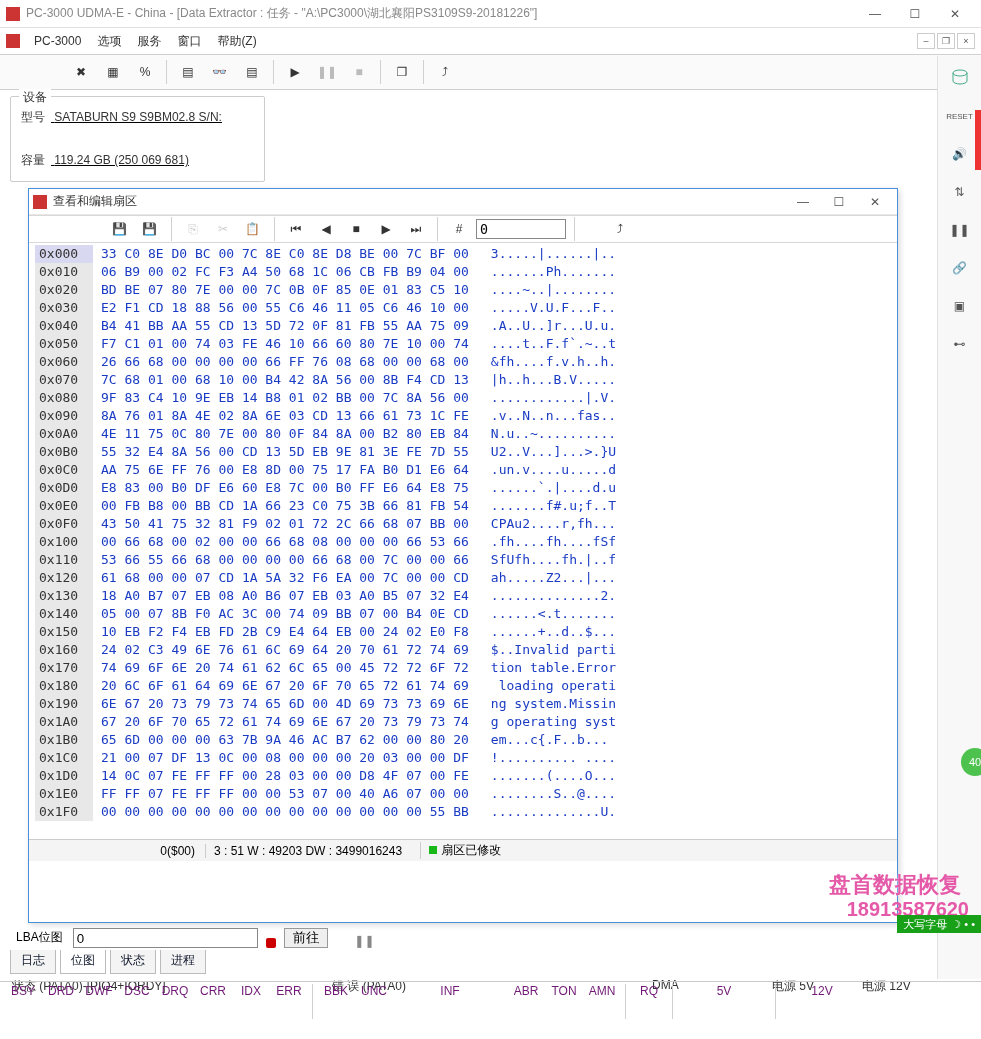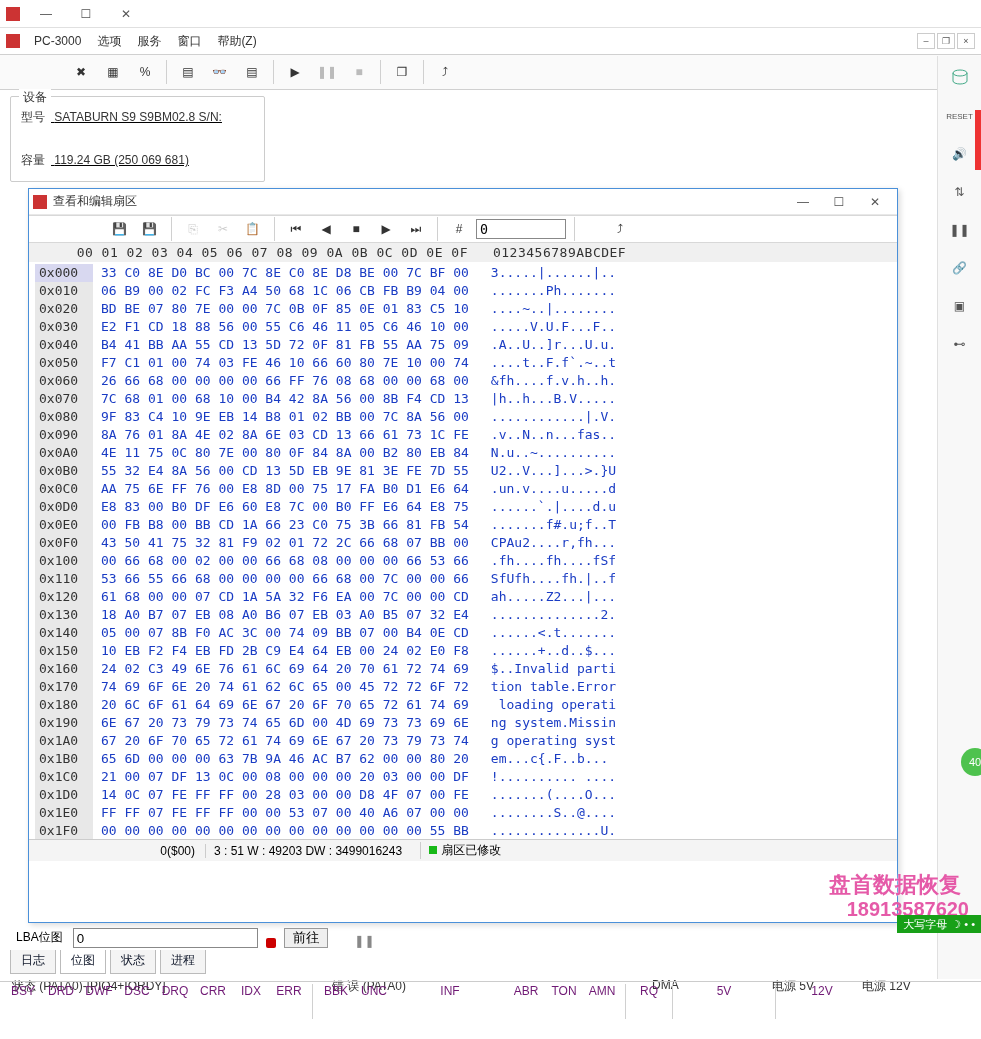--- a/index.html
+++ b/index.html
@@ -91,20 +91,21 @@
 .bubble { position:absolute; right:-8px; top:748px; width:28px;height:28px; border-radius:50%; background:#4ec24e; color:#fff; display:flex;align-items:center;justify-content:center; font-size:11px;}
 .badge-caps { position:absolute; right:0; top:915px; height:18px; padding:0 6px; background:#18a018; color:#fff; font-size:11px; display:flex; align-items:center; gap:4px;}
 .red-strip { position:absolute; right:0; top:110px; width:6px; height:60px; background:#e33;}
 
 </style>
 </head>
 <body>
 
 <div class="titlebar">
   <div class="icon-sq"></div>
+  <div class="title-text">PC-3000 UDMA-E - China - [Data Extractor : 任务 - "A:\PC3000\湖北襄阳PS3109S9-20181226"]</div>
   <div class="win-controls">
     <div class="win-btn">—</div>
     <div class="win-btn">☐</div>
     <div class="win-btn">✕</div>
   </div>
 </div>
 
 <div class="menubar">
   <div class="icon-sq"></div>
   <div class="menu-item">PC-3000</div>
@@ -187,21 +188,20 @@
     <div class="tb-btn">▶</div>
     <div class="tb-btn">⏭</div>
     <div class="tb-sep"></div>
     <div class="tb-btn">#</div>
     <input class="sw-input" value="0" style="">
     <div class="tb-sep"></div>
     <div style="width:20px;"></div>
     <div class="tb-btn">⤴</div>
   </div>
   <div class="hex-wrap">
-    <div class="hex-header">     00 01 02 03 04 05 06 07 08 09 0A 0B 0C 0D 0E 0F   0123456789ABCDEF</div>
     <div class="hex-body" id="hex-body"><div class="hex-row"><span class="hx-addr hx-sel">0x000</span><span class="hx-bytes">33 C0 8E D0 BC 00 7C 8E C0 8E D8 BE 00 7C BF 00</span><span class="hx-ascii">3.....|......|..</span></div><div class="hex-row"><span class="hx-addr">0x010</span><span class="hx-bytes">06 B9 00 02 FC F3 A4 50 68 1C 06 CB FB B9 04 00</span><span class="hx-ascii">.......Ph.......</span></div><div class="hex-row"><span class="hx-addr">0x020</span><span class="hx-bytes">BD BE 07 80 7E 00 00 7C 0B 0F 85 0E 01 83 C5 10</span><span class="hx-ascii">....~..|........</span></div><div class="hex-row"><span class="hx-addr">0x030</span><span class="hx-bytes">E2 F1 CD 18 88 56 00 55 C6 46 11 05 C6 46 10 00</span><span class="hx-ascii">.....V.U.F...F..</span></div><div class="hex-row"><span class="hx-addr">0x040</span><span class="hx-bytes">B4 41 BB AA 55 CD 13 5D 72 0F 81 FB 55 AA 75 09</span><span class="hx-ascii">.A..U..]r...U.u.</span></div><div class="hex-row"><span class="hx-addr">0x050</span><span class="hx-bytes">F7 C1 01 00 74 03 FE 46 10 66 60 80 7E 10 00 74</span><span class="hx-ascii">....t..F.f`.~..t</span></div><div class="hex-row"><span class="hx-addr">0x060</span><span class="hx-bytes">26 66 68 00 00 00 00 66 FF 76 08 68 00 00 68 00</span><span class="hx-ascii">&amp;fh....f.v.h..h.</span></div><div class="hex-row"><span class="hx-addr">0x070</span><span class="hx-bytes">7C 68 01 00 68 10 00 B4 42 8A 56 00 8B F4 CD 13</span><span class="hx-ascii">|h..h...B.V.....</span></div><div class="hex-row"><span class="hx-addr">0x080</span><span class="hx-bytes">9F 83 C4 10 9E EB 14 B8 01 02 BB 00 7C 8A 56 00</span><span class="hx-ascii">............|.V.</span></div><div class="hex-row"><span class="hx-addr">0x090</span><span class="hx-bytes">8A 76 01 8A 4E 02 8A 6E 03 CD 13 66 61 73 1C FE</span><span class="hx-ascii">.v..N..n...fas..</span></div><div class="hex-row"><span class="hx-addr">0x0A0</span><span class="hx-bytes">4E 11 75 0C 80 7E 00 80 0F 84 8A 00 B2 80 EB 84</span><span class="hx-ascii">N.u..~..........</span></div><div class="hex-row"><span class="hx-addr">0x0B0</span><span class="hx-bytes">55 32 E4 8A 56 00 CD 13 5D EB 9E 81 3E FE 7D 55</span><span class="hx-ascii">U2..V...]...&gt;.}U</span></div><div class="hex-row"><span class="hx-addr">0x0C0</span><span class="hx-bytes">AA 75 6E FF 76 00 E8 8D 00 75 17 FA B0 D1 E6 64</span><span class="hx-ascii">.un.v....u.....d</span></div><div class="hex-row"><span class="hx-addr">0x0D0</span><span class="hx-bytes">E8 83 00 B0 DF E6 60 E8 7C 00 B0 FF E6 64 E8 75</span><span class="hx-ascii">......`.|....d.u</span></div><div class="hex-row"><span class="hx-addr">0x0E0</span><span class="hx-bytes">00 FB B8 00 BB CD 1A 66 23 C0 75 3B 66 81 FB 54</span><span class="hx-ascii">.......f#.u;f..T</span></div><div class="hex-row"><span class="hx-addr">0x0F0</span><span class="hx-bytes">43 50 41 75 32 81 F9 02 01 72 2C 66 68 07 BB 00</span><span class="hx-ascii">CPAu2....r,fh...</span></div><div class="hex-row"><span class="hx-addr">0x100</span><span class="hx-bytes">00 66 68 00 02 00 00 66 68 08 00 00 00 66 53 66</span><span class="hx-ascii">.fh....fh....fSf</span></div><div class="hex-row"><span class="hx-addr">0x110</span><span class="hx-bytes">53 66 55 66 68 00 00 00 00 66 68 00 7C 00 00 66</span><span class="hx-ascii">SfUfh....fh.|..f</span></div><div class="hex-row"><span class="hx-addr">0x120</span><span class="hx-bytes">61 68 00 00 07 CD 1A 5A 32 F6 EA 00 7C 00 00 CD</span><span class="hx-ascii">ah.....Z2...|...</span></div><div class="hex-row"><span class="hx-addr">0x130</span><span class="hx-bytes">18 A0 B7 07 EB 08 A0 B6 07 EB 03 A0 B5 07 32 E4</span><span class="hx-ascii">..............2.</span></div><div class="hex-row"><span class="hx-addr">0x140</span><span class="hx-bytes">05 00 07 8B F0 AC 3C 00 74 09 BB 07 00 B4 0E CD</span><span class="hx-ascii">......&lt;.t.......</span></div><div class="hex-row"><span class="hx-addr">0x150</span><span class="hx-bytes">10 EB F2 F4 EB FD 2B C9 E4 64 EB 00 24 02 E0 F8</span><span class="hx-ascii">......+..d..$...</span></div><div class="hex-row"><span class="hx-addr">0x160</span><span class="hx-bytes">24 02 C3 49 6E 76 61 6C 69 64 20 70 61 72 74 69</span><span class="hx-ascii">$..Invalid parti</span></div><div class="hex-row"><span class="hx-addr">0x170</span><span class="hx-bytes">74 69 6F 6E 20 74 61 62 6C 65 00 45 72 72 6F 72</span><span class="hx-ascii">tion table.Error</span></div><div class="hex-row"><span class="hx-addr">0x180</span><span class="hx-bytes">20 6C 6F 61 64 69 6E 67 20 6F 70 65 72 61 74 69</span><span class="hx-ascii"> loading operati</span></div><div class="hex-row"><span class="hx-addr">0x190</span><span class="hx-bytes">6E 67 20 73 79 73 74 65 6D 00 4D 69 73 73 69 6E</span><span class="hx-ascii">ng system.Missin</span></div><div class="hex-row"><span class="hx-addr">0x1A0</span><span class="hx-bytes">67 20 6F 70 65 72 61 74 69 6E 67 20 73 79 73 74</span><span class="hx-ascii">g operating syst</span></div><div class="hex-row"><span class="hx-addr">0x1B0</span><span class="hx-bytes">65 6D 00 00 00 63 7B 9A 46 AC B7 62 00 00 80 20</span><span class="hx-ascii">em...c{.F..b... </span></div><div class="hex-row"><span class="hx-addr">0x1C0</span><span class="hx-bytes">21 00 07 DF 13 0C 00 08 00 00 00 20 03 00 00 DF</span><span class="hx-ascii">!.......... ....</span></div><div class="hex-row"><span class="hx-addr">0x1D0</span><span class="hx-bytes">14 0C 07 FE FF FF 00 28 03 00 00 D8 4F 07 00 FE</span><span class="hx-ascii">.......(....O...</span></div><div class="hex-row"><span class="hx-addr">0x1E0</span><span class="hx-bytes">FF FF 07 FE FF FF 00 00 53 07 00 40 A6 07 00 00</span><span class="hx-ascii">........S..@....</span></div><div class="hex-row"><span class="hx-addr">0x1F0</span><span class="hx-bytes">00 00 00 00 00 00 00 00 00 00 00 00 00 00 55 BB</span><span class="hx-ascii">..............U.</span></div></div>
   </div>
   <div class="sw-status">
     <div style="flex:0 0 160px; text-align:right;">0($00)</div>
     <div class="cell">3 : 51 W : 49203 DW : 3499016243</div>
     <div class="cell"><span class="led"></span><span>扇区已修改</span></div>
   </div>
 </div>
 
 <div class="addr-bar">

